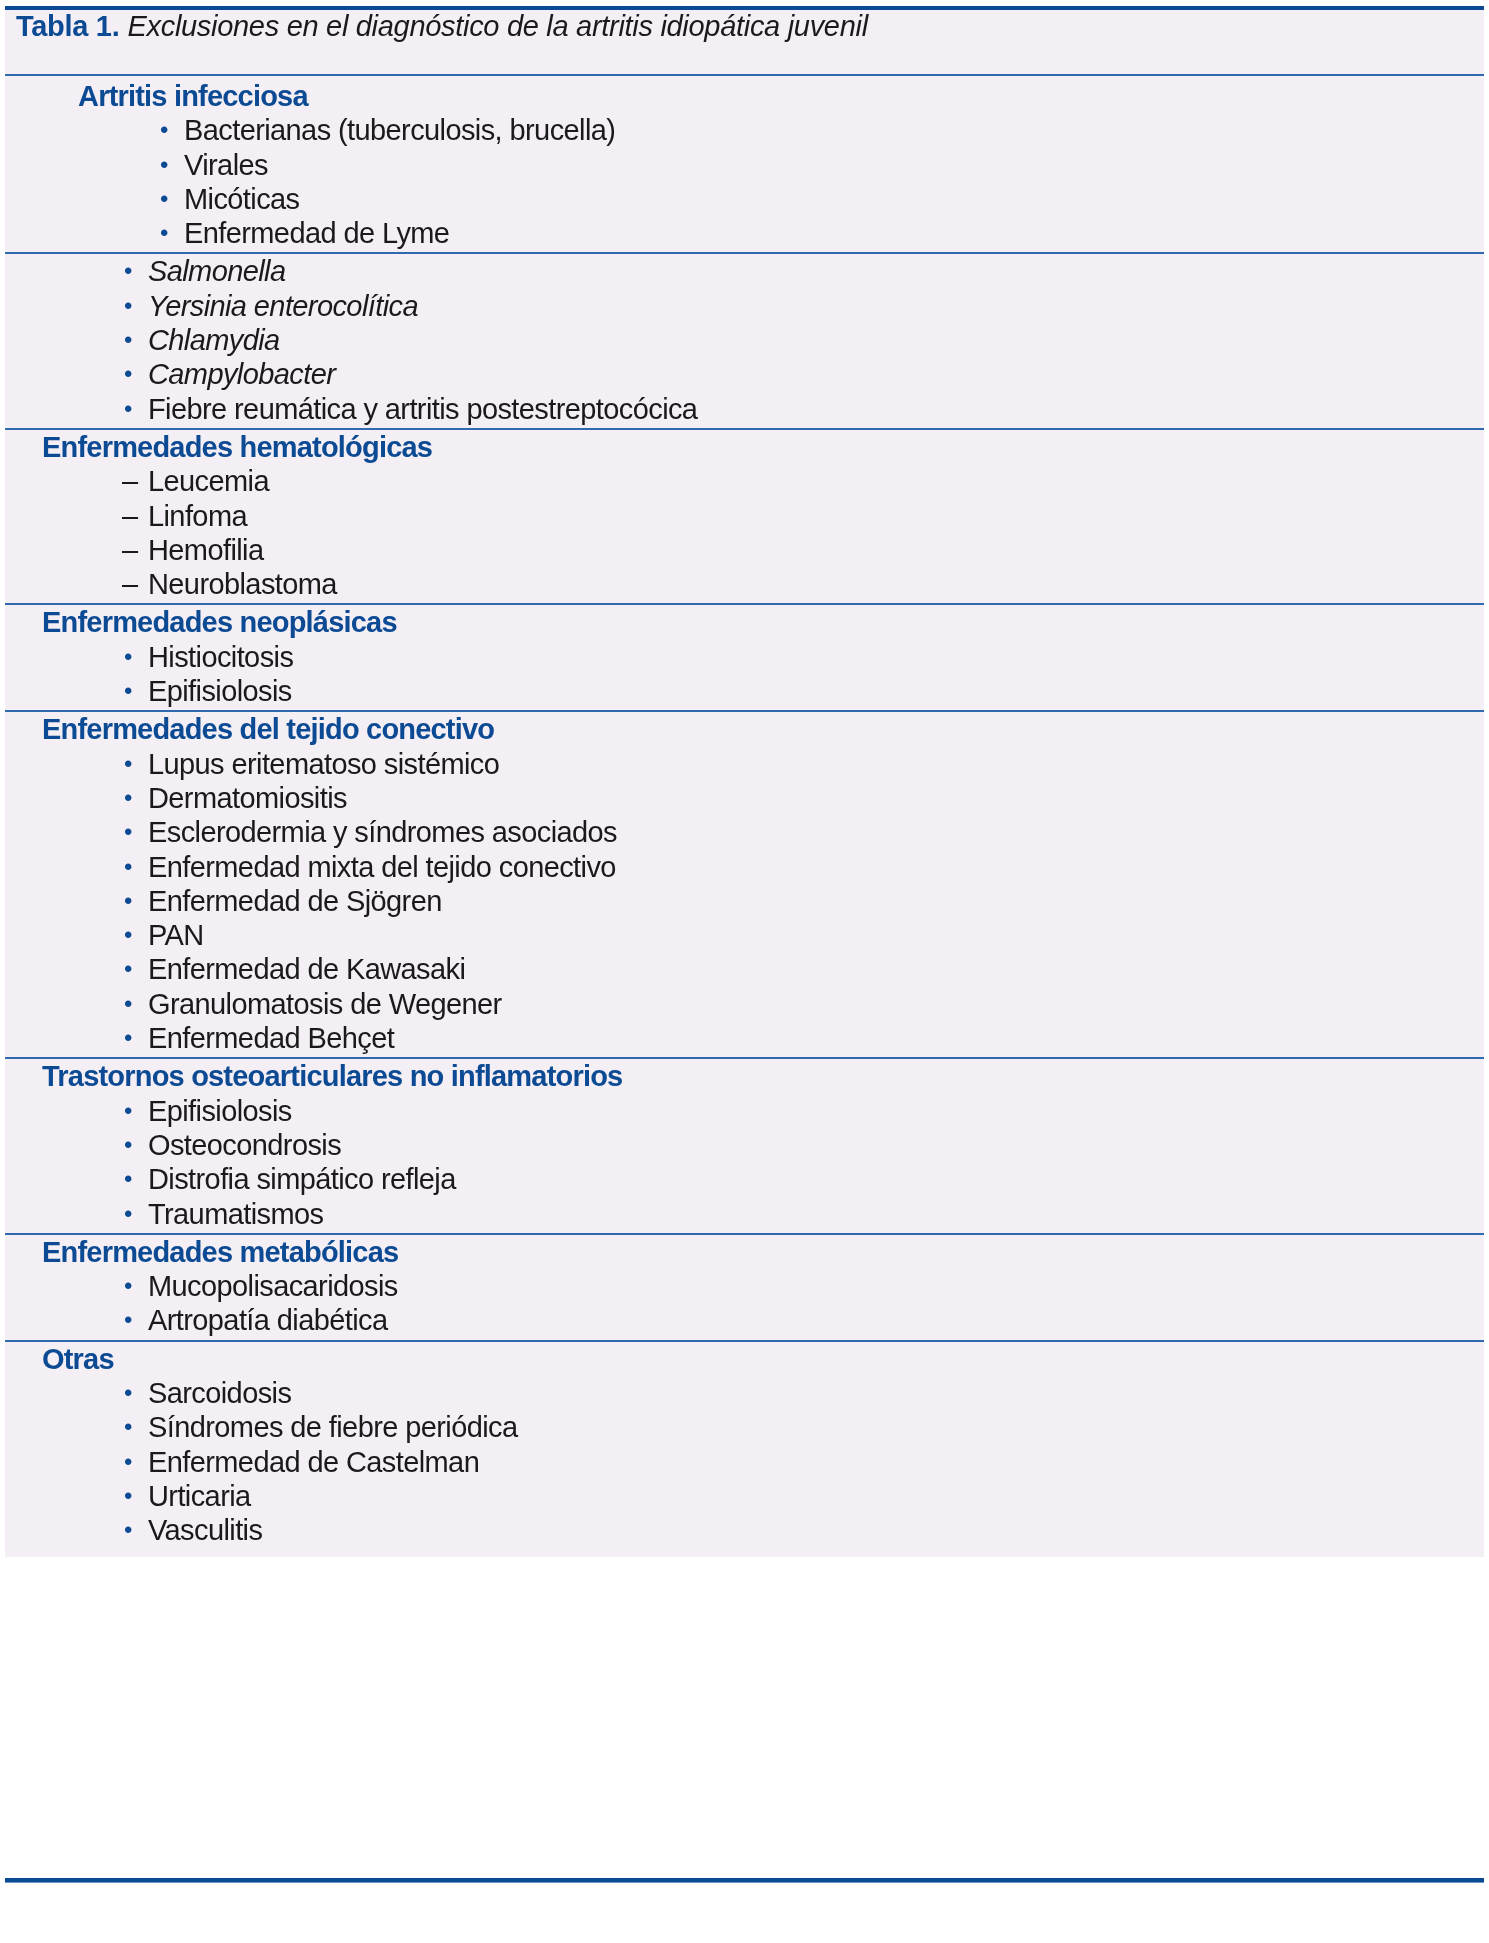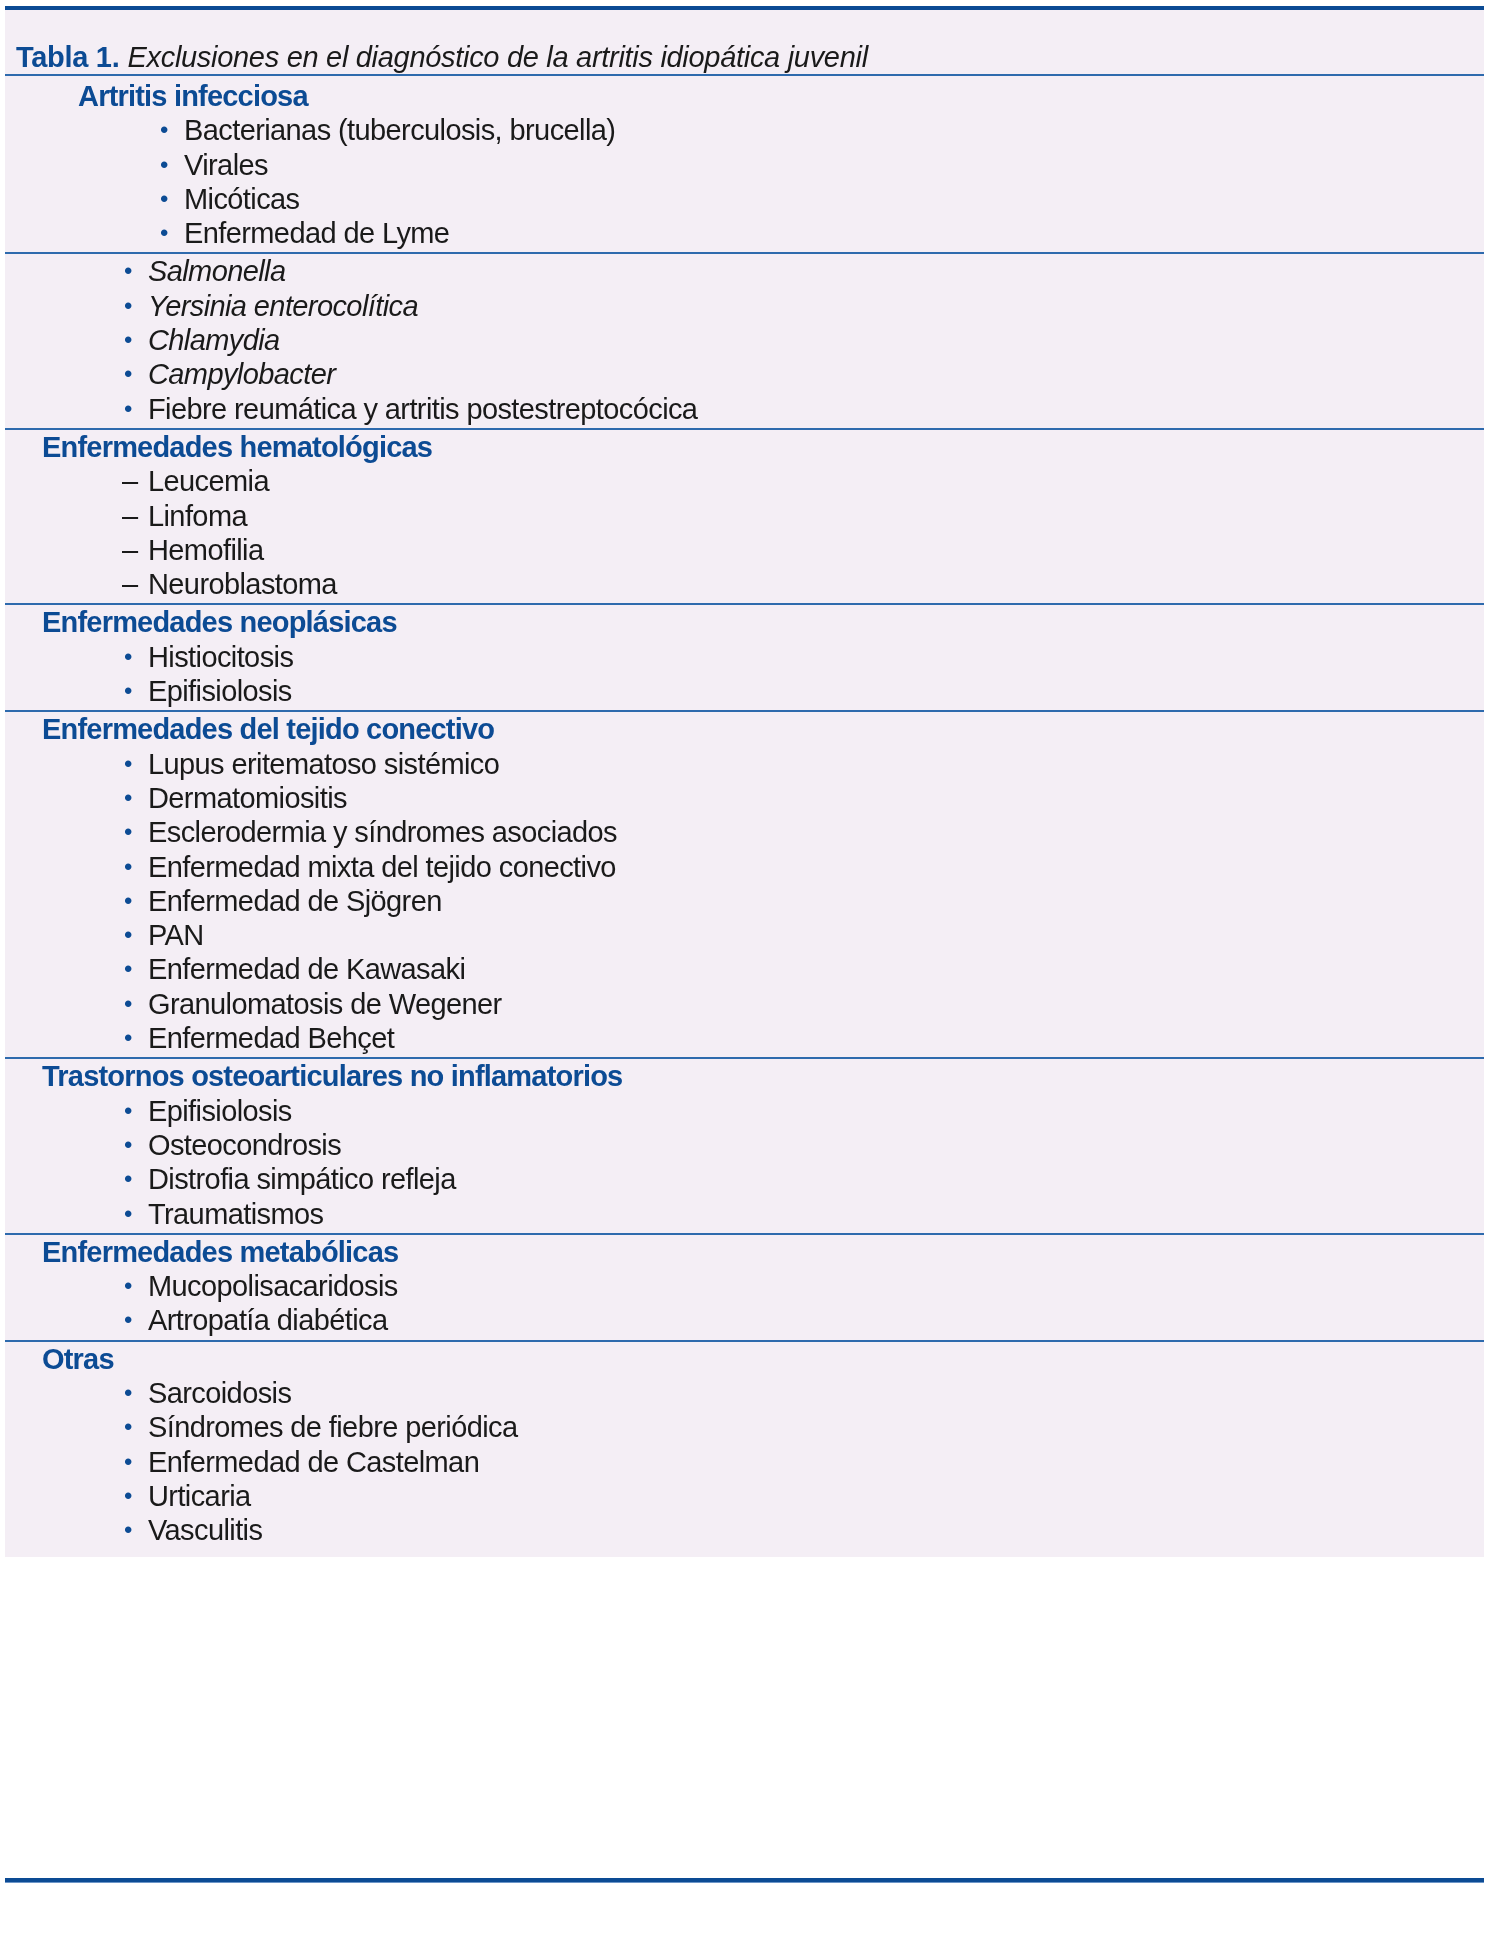--- a/index.html
+++ b/index.html
@@ -1,23 +1,23 @@
 <!DOCTYPE html>
 <html><head>
 <meta charset="utf-8">
 <style>
   html, body { margin:0; padding:0; background:#ffffff; }
   body { width:1489px; height:1943px; position:relative; overflow:hidden;
          font-family:"Liberation Sans", sans-serif; }
   .table { position:absolute; left:5px; top:6px; width:1479px; background:#f4eef5;
            border-top:4px solid #0c4b94; }
-  .title-row { height:64px; border-bottom:2px solid #2e6aad; display:flex; align-items:flex-end;
+  .title-row { height:64px; border-bottom:2px solid #2e6aad; display:flex; align-items:flex-start;
                padding-left:11px; font-size:29px; color:#1a1a1a; letter-spacing:-0.3px; }
   .title-label { color:#0c4b94; font-weight:bold; margin-right:8px; }
-  .title-text { font-style:italic;margin-top:33px; }
+  .title-text { font-style:italic; }
   .section { border-bottom:2px solid #2e6aad; padding-bottom:2px; }
   .section.last { border-bottom:none; padding-bottom:10px; }
   .sec-head { height:34.3px; line-height:34.3px; padding-left:37px; color:#0c4b94;
               font-weight:bold; font-size:29px; letter-spacing:-0.8px; }
   .item { height:34.3px; line-height:34.3px; padding-left:117px; font-size:29px; color:#1a1a1a;
           letter-spacing:-0.6px; position:relative; white-space:nowrap; }
   .item .bullet { position:absolute; left:119px; top:0; color:#0c4b94; font-size:24px; }
   .item .dash { position:absolute; left:117px; top:0; color:#1a1a1a; }
   .item .txt { margin-left:26px; }
   .item.italic .txt { font-style:italic;margin-top:11px; }

